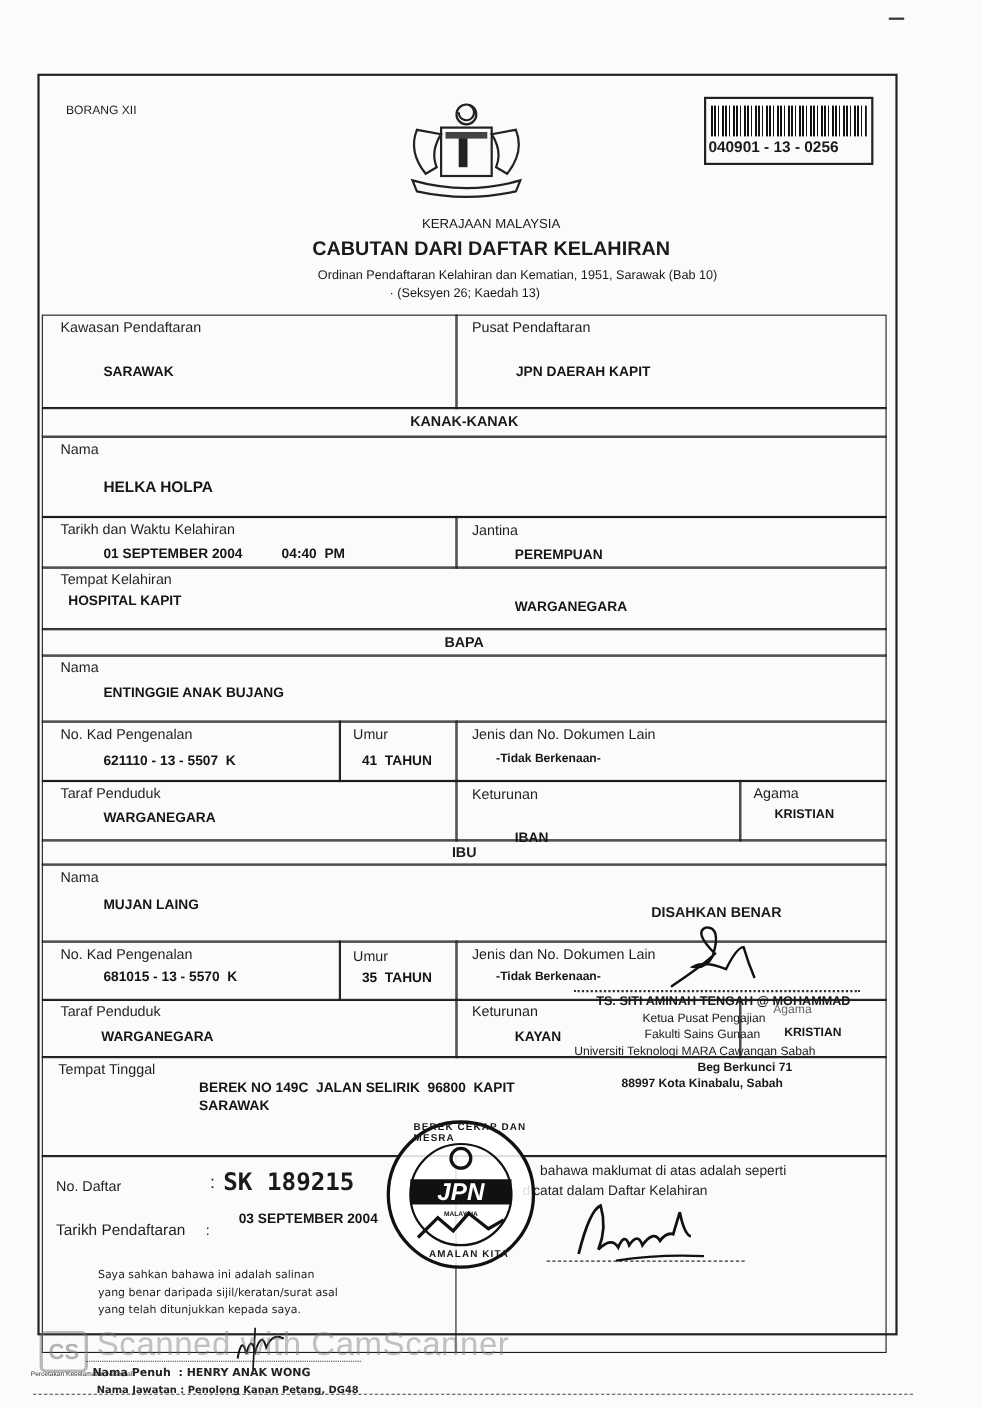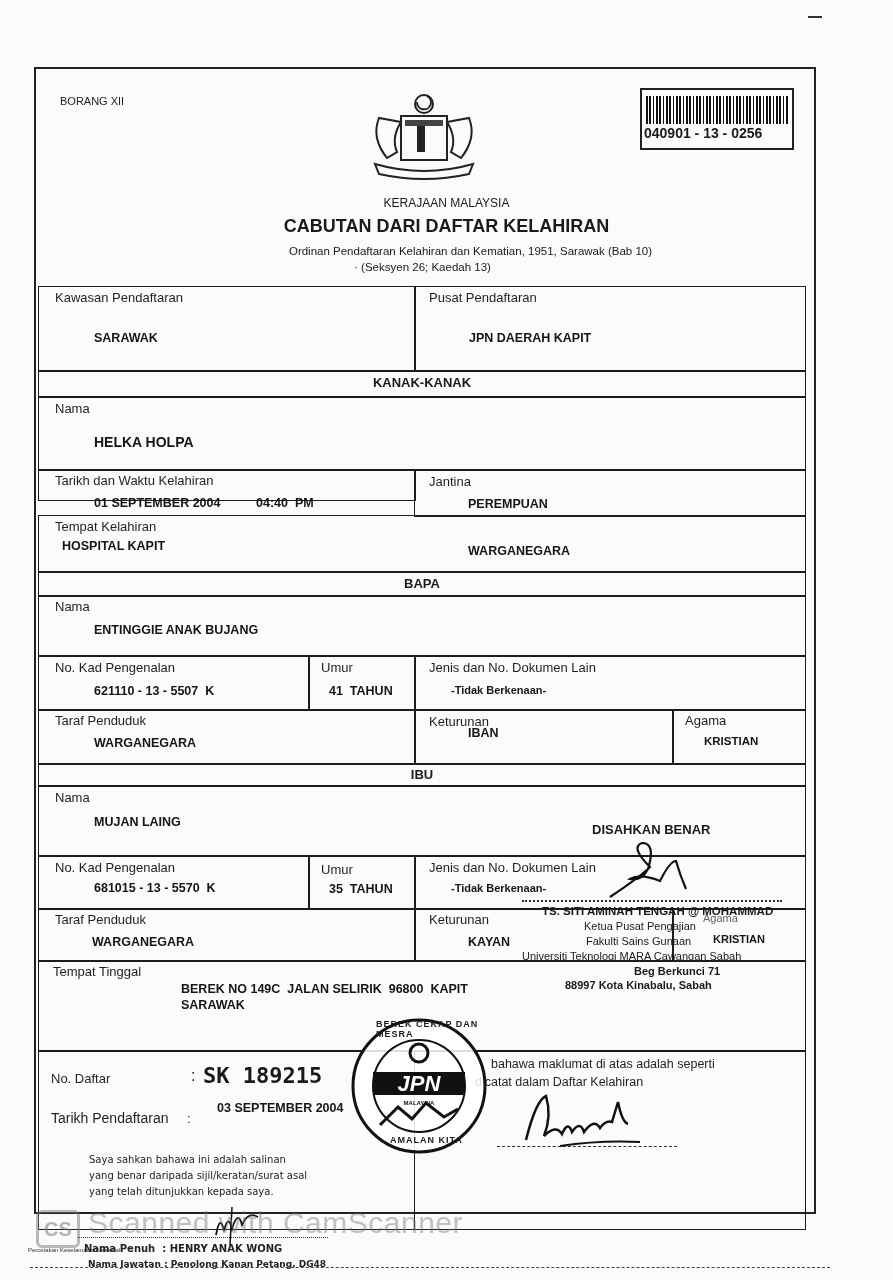--- a/index.html
+++ b/index.html
@@ -57,21 +57,21 @@
 <div class="cell" style="left:414px;top:286px;width:392px;height:86px;">
   <div class="abs lbl" style="left:14px;top:3px;">Pusat Pendaftaran</div>
   <div class="abs val" style="left:54px;top:44px;">JPN DAERAH KAPIT</div>
 </div>
 
 <div class="hdr" style="left:38px;top:370px;width:768px;height:28px;">KANAK-KANAK</div>
 <div class="cell" style="left:38px;top:396px;width:768px;height:75px;">
   <div class="abs lbl" style="left:16px;top:4px;">Nama</div>
   <div class="abs val" style="left:55px;top:37px;font-size:14px;">HELKA HOLPA</div>
 </div>
-<div class="cell" style="left:38px;top:469px;width:378px;height:32px;">
+<div class="cell" style="left:38px;top:469px;width:378px;height:48px;">
   <div class="abs lbl" style="left:16px;top:3px;">Tarikh dan Waktu Kelahiran</div>
   <div class="abs val" style="left:55px;top:26px;">01 SEPTEMBER 2004</div>
   <div class="abs val" style="left:217px;top:26px;white-space:pre;">04:40  PM</div>
 </div>
 <div class="cell" style="left:414px;top:469px;width:392px;height:48px;">
   <div class="abs lbl" style="left:14px;top:4px;">Jantina</div>
   <div class="abs val" style="left:53px;top:27px;">PEREMPUAN</div>
 </div>
 <div class="cell" style="left:38px;top:515px;width:768px;height:58px;">
   <div class="abs lbl" style="left:16px;top:3px;">Tempat Kelahiran</div>
@@ -95,21 +95,21 @@
 <div class="cell" style="left:414px;top:655px;width:392px;height:56px;">
   <div class="abs lbl" style="left:14px;top:4px;">Jenis dan No. Dokumen Lain</div>
   <div class="abs val" style="left:36px;top:28px;font-size:11px;">-Tidak Berkenaan-</div>
 </div>
 <div class="cell" style="left:38px;top:709px;width:378px;height:56px;">
   <div class="abs lbl" style="left:16px;top:3px;">Taraf Penduduk</div>
   <div class="abs val" style="left:55px;top:26px;">WARGANEGARA</div>
 </div>
 <div class="cell" style="left:414px;top:709px;width:260px;height:56px;">
   <div class="abs lbl" style="left:14px;top:4px;">Keturunan</div>
-  <div class="abs val" style="left:53px;top:16px;">IBAN</div>
+  <div class="abs val" style="left:53px;top:44px;">IBAN</div>
 </div>
 <div class="cell" style="left:672px;top:709px;width:134px;height:56px;">
   <div class="abs lbl" style="left:12px;top:3px;">Agama</div>
   <div class="abs val" style="left:31px;top:25px;font-size:11.5px;">KRISTIAN</div>
 </div>
 
 <div class="hdr" style="left:38px;top:763px;width:768px;height:24px;line-height:22px;">IBU</div>
 <div class="cell" style="left:38px;top:785px;width:768px;height:72px;">
   <div class="abs lbl" style="left:16px;top:4px;">Nama</div>
   <div class="abs val" style="left:55px;top:29px;">MUJAN LAING</div>

